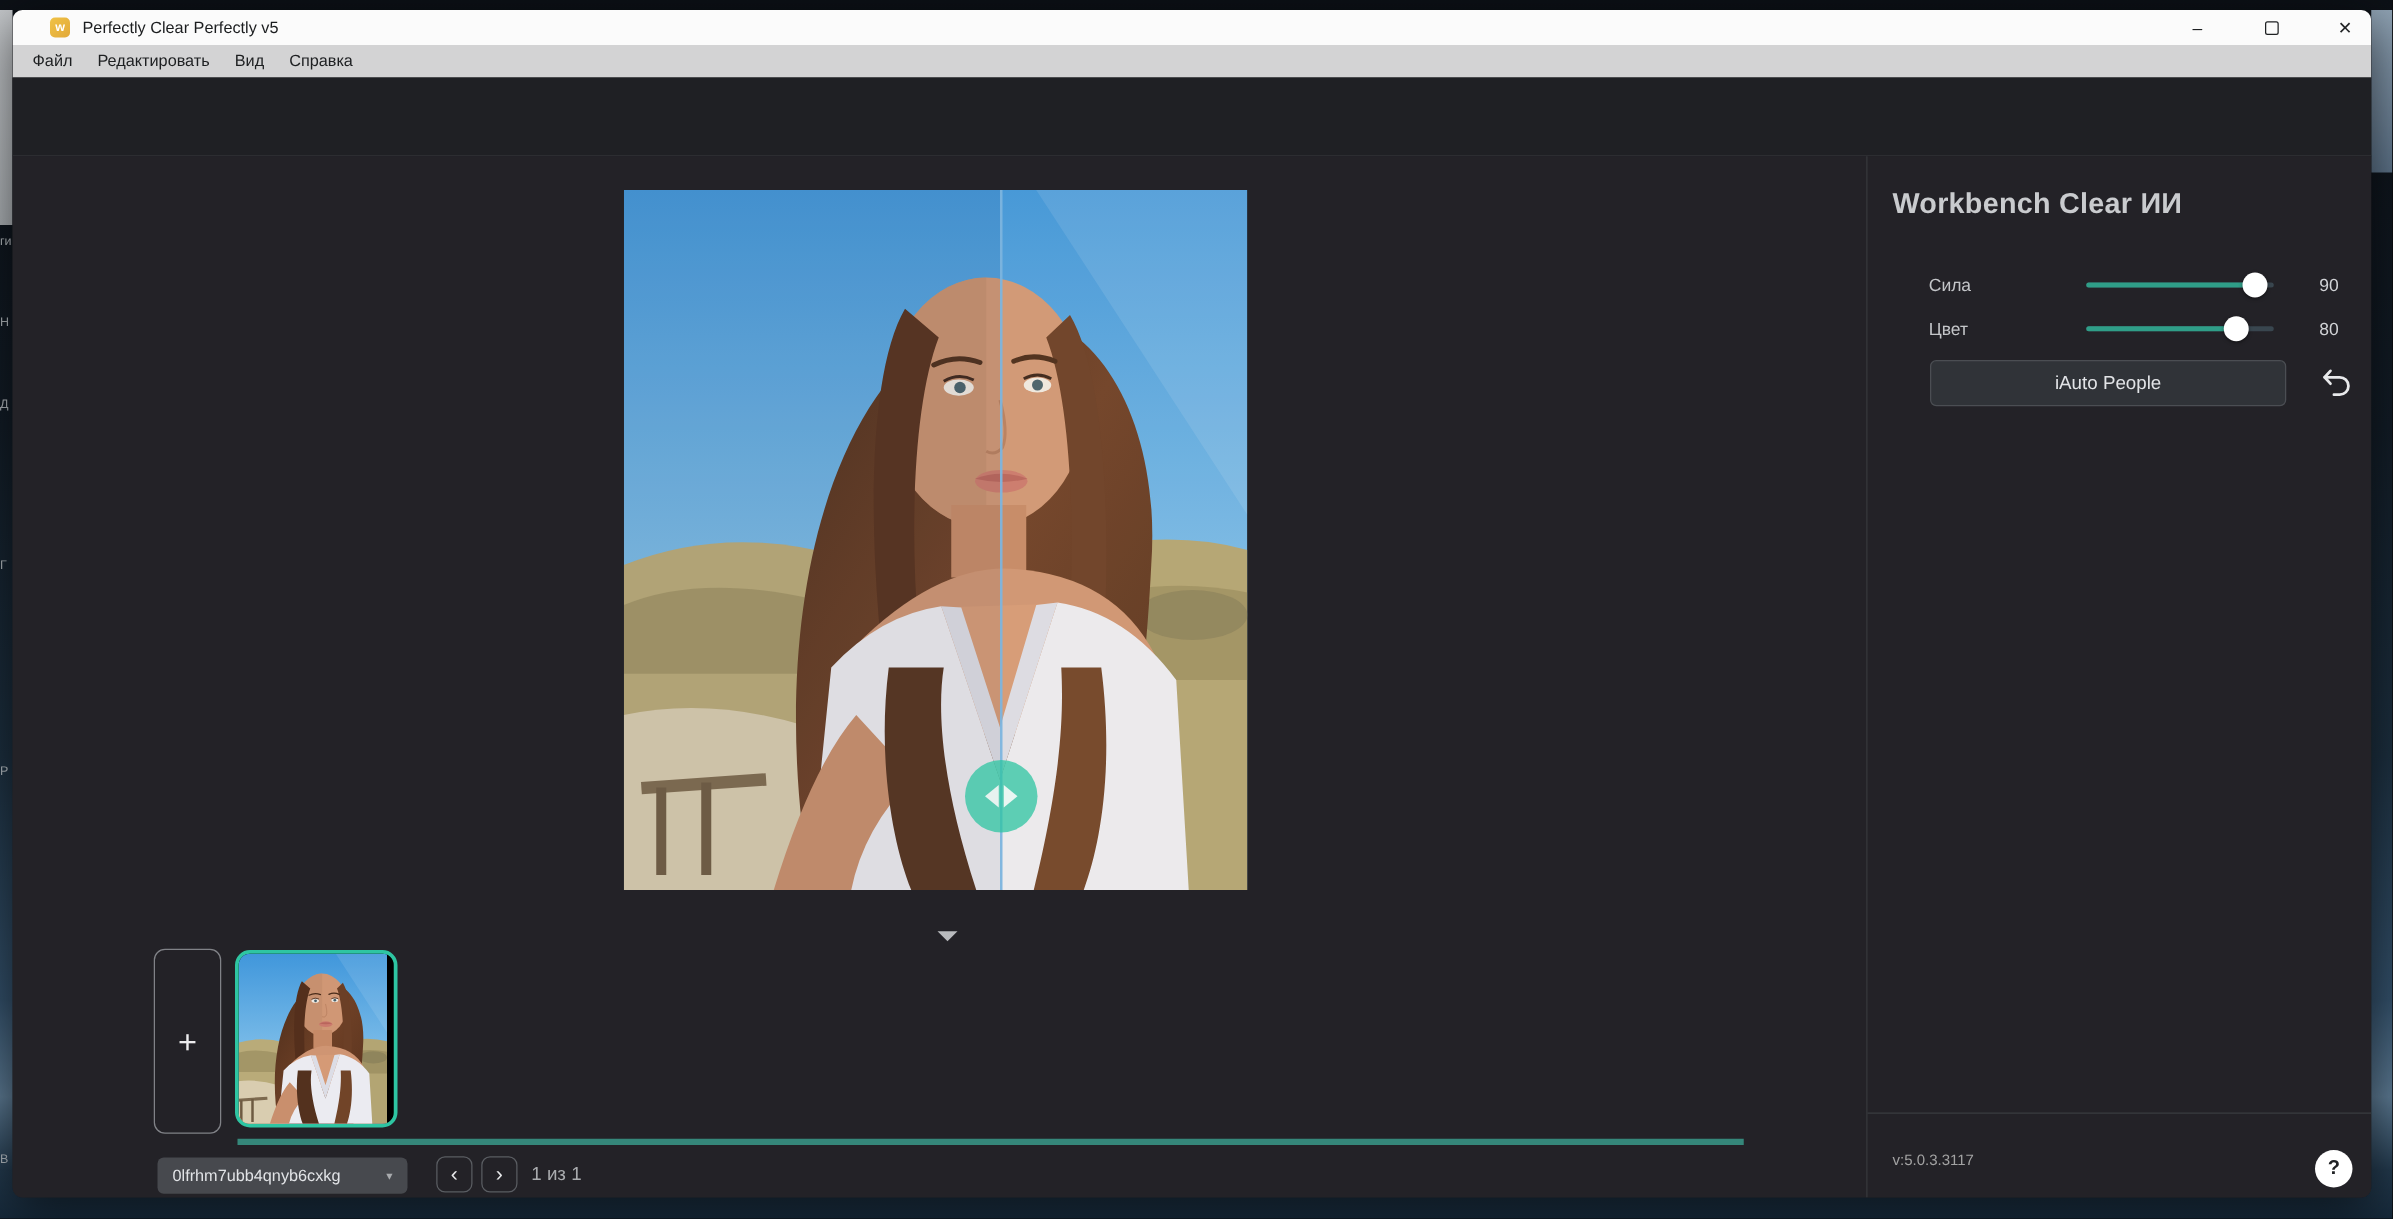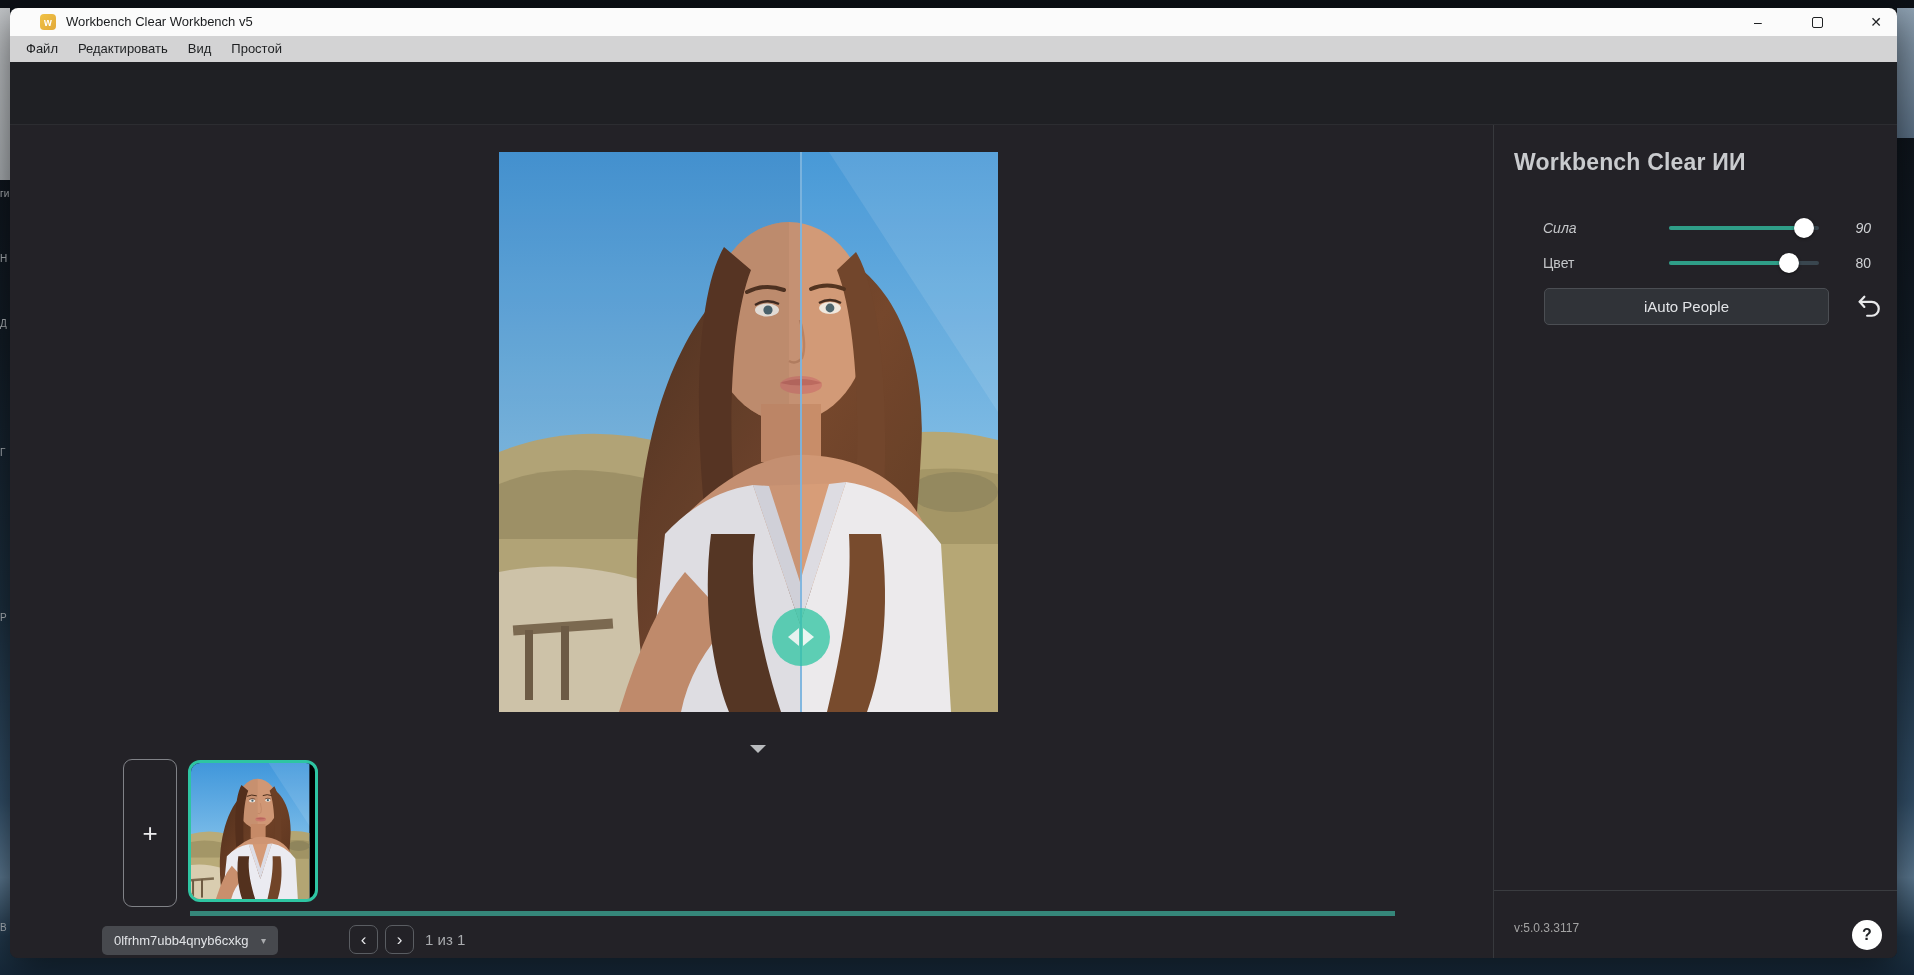--- a/index.html
+++ b/index.html
@@ -68,33 +68,33 @@
   .tri-r{width:0;height:0;border-top:9px solid transparent;border-bottom:9px solid transparent;border-left:11px solid #eafaf4;}
   .collapse-arrow{position:absolute;left:740px;top:620px;width:0;height:0;
     border-left:8px solid transparent;border-right:8px solid transparent;border-top:8px solid #b9bbbe;}
 
   
   .addbtn{position:absolute;left:113px;top:634px;width:54px;height:148px;border:1.5px solid #808287;border-radius:9px;
     color:#ececee;font-size:26px;display:flex;align-items:center;justify-content:center;background:transparent;}
   .thumb{position:absolute;left:178px;top:635px;width:130px;height:142px;border:3px solid var(--teal);border-radius:12px;overflow:hidden;background:#000;}
   .thumb svg{display:block;}
   .progress{position:absolute;left:180px;top:786px;width:1205px;height:5px;background:var(--progress);}
-  .dropdown{position:absolute;left:92px;top:801px;width:176px;height:29px;background:#47494e;border-radius:5px;
+  .dropdown{position:absolute;left:116px;top:801px;width:200px;height:29px;background:#47494e;border-radius:5px;
     display:flex;align-items:center;padding:0 12px;color:#e2e4e7;font-size:13px;}
   .dd-caret{margin-left:auto;color:#a9abae;font-size:10px;}
   .navbtn{position:absolute;top:800px;width:29px;height:29px;border:1px solid #5a5d62;border-radius:7px;
     display:flex;align-items:center;justify-content:center;color:#e8e9eb;font-size:17px;background:transparent;}
   .nav-prev{left:339px;} .nav-next{left:375px;}
   .counter{position:absolute;left:415px;top:800px;line-height:29px;color:#a9abae;font-size:15px;}
 
   
   .panel{position:absolute;left:1483px;top:0;width:404px;height:833px;border-left:1px solid #37393d;background:#232227;}
   .panel-title{position:absolute;left:20px;top:24px;font-size:23px;font-weight:700;color:#c9cbce;letter-spacing:.2px;}
   .srow{position:absolute;left:0;width:100%;height:30px;}
-  .srow1{top:88px;font-style:italic;} .srow2{top:123px;}
+  .srow1{top:88px;} .srow2{top:123px;}
   .slabel{position:absolute;left:49px;top:0;line-height:30px;font-size:14px;color:#c4c6c9;}
   .strack{position:absolute;left:175px;top:13px;width:150px;height:4px;border-radius:2px;background:#39464f;}
   .sfill{position:absolute;left:0;top:0;height:4px;border-radius:2px;background:var(--teal-dim);}
   .sthumb{position:absolute;top:-8px;width:20px;height:20px;border-radius:50%;background:#fff;transform:translateX(-10px);box-shadow:0 1px 3px rgba(0,0,0,.5);}
   .sval{position:absolute;right:26px;top:0;width:40px;line-height:30px;text-align:right;font-size:14px;color:#d0d2d5;}
   .iauto{position:absolute;left:50px;top:163px;width:285px;height:37px;background:#303338;border:1px solid #4b4e53;border-radius:5px;
     display:flex;align-items:center;justify-content:center;color:#e2e4e7;font-size:15px;}
   .preset-reset{position:absolute;left:362px;top:168px;width:26px;height:26px;}
   .panel-divider{position:absolute;left:0;top:765px;width:100%;height:1px;background:#3a3c40;}
   .version{position:absolute;left:20px;top:796px;font-size:12px;color:#a3a3a3;}
@@ -114,33 +114,33 @@
   <span class="desk-frag" style="top:253px">Н</span>
   <span class="desk-frag" style="top:318px">Д</span>
   <span class="desk-frag" style="top:447px">Г</span>
   <span class="desk-frag" style="top:612px">Р</span>
   <span class="desk-frag" style="top:922px">В</span>
 
   <div class="win">
 
     <div class="titlebar">
       <div class="app-ico">w</div>
-      <div class="title-text">Workbench Clear Workbench v5</div>
+      <div class="title-text">Perfectly Clear Perfectly v5</div>
       <div class="winctl ctl-min">–</div>
       <div class="winctl ctl-max">
           <div class="maxbox"></div>
         </div>
       <div class="winctl ctl-close">✕</div>
     </div>
 
     <div class="menubar">
       <span class="menu-item">Файл</span>
       <span class="menu-item">Редактировать</span>
       <span class="menu-item">Вид</span>
-      <span class="menu-item">Простой</span>
+      <span class="menu-item">Справка</span>
     </div>
 
     <div class="toolbar">
       <svg class="logo" width="36" height="36" viewBox="0 0 36 36">
         <g fill="none" stroke="var(--teal)" stroke-width="5">
           <path d="M6 33 V3 H15"></path>
             <path d="M22 3 H32 V13"></path>
             <path d="M32 20 V24 H23"></path>
         </g>
       </svg>

